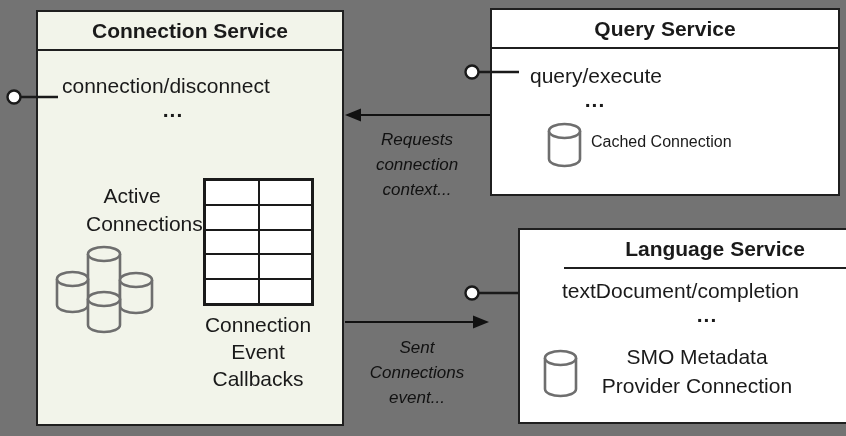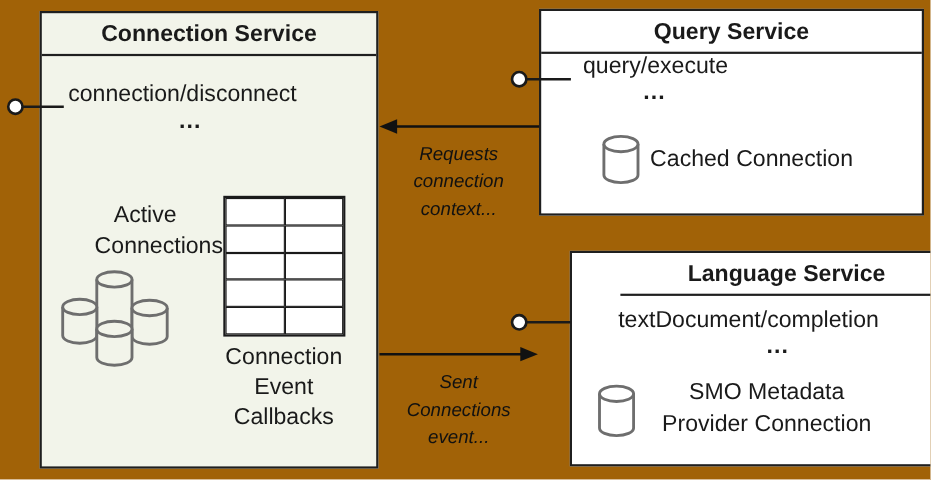--- a/index.html
+++ b/index.html
@@ -1,19 +1,19 @@
 <!DOCTYPE html>
 <html><head>
 <meta charset="utf-8">
 <style>
   html,body{margin:0;padding:0;background:#ffffff;}
   .canvas{
     position:relative;
     width:846px;height:436px;
-    background:#a16207;
+    background:#737373;
     font-family:"Liberation Sans","DejaVu Sans",sans-serif;
     color:#1a1a1a;
     overflow:hidden;
   }
   .box{
     position:absolute;
     border:2px solid #1f1f1f;
     box-sizing:border-box;
   }
   .box.green{background:#f2f4ea;}
@@ -39,21 +39,21 @@
   }
   .grid-table .cell{border:1px solid #1a1a1a;}
   .svg-overlay{
     position:absolute;left:0;top:0;width:846px;height:436px;
     pointer-events:none;
   }
   .annot{
     font-size:17px;line-height:25px;font-style:italic;
     text-align:center;white-space:pre-line;color:#111;
   }
-  .inline-label{font-size:21px;white-space:nowrap;}
+  .inline-label{font-size:16px;white-space:nowrap;}
 </style>
 </head>
 <body>
 
 <div class="canvas">
 
   <div class="box green" style="left:36px;top:10px;width:308px;height:416px;">
     <div class="box-header">Connection Service</div>
   </div>
 
@@ -79,21 +79,21 @@
   </div>
 
   <div class="abs centered-label callbacks" style="left:188px;top:311px;width:140px;">Connection
 Event
 Callbacks</div>
 
   <div class="box white" style="left:490px;top:8px;width:350px;height:188px;">
     <div class="box-header">Query Service</div>
   </div>
 
-  <div class="abs methods" style="left:530px;top:44px;width:130px;">
+  <div class="abs methods" style="left:530px;top:60px;width:130px;">
     <div>query/execute</div>
     <div class="dots">...</div>
   </div>
 
   <div class="abs inline-label" style="left:591px;top:133px;">Cached Connection</div>
 
   <div class="box white" style="left:518px;top:228px;width:350px;height:196px;padding-left:44px;">
     <div class="box-header">Language Service</div>
   </div>
 

